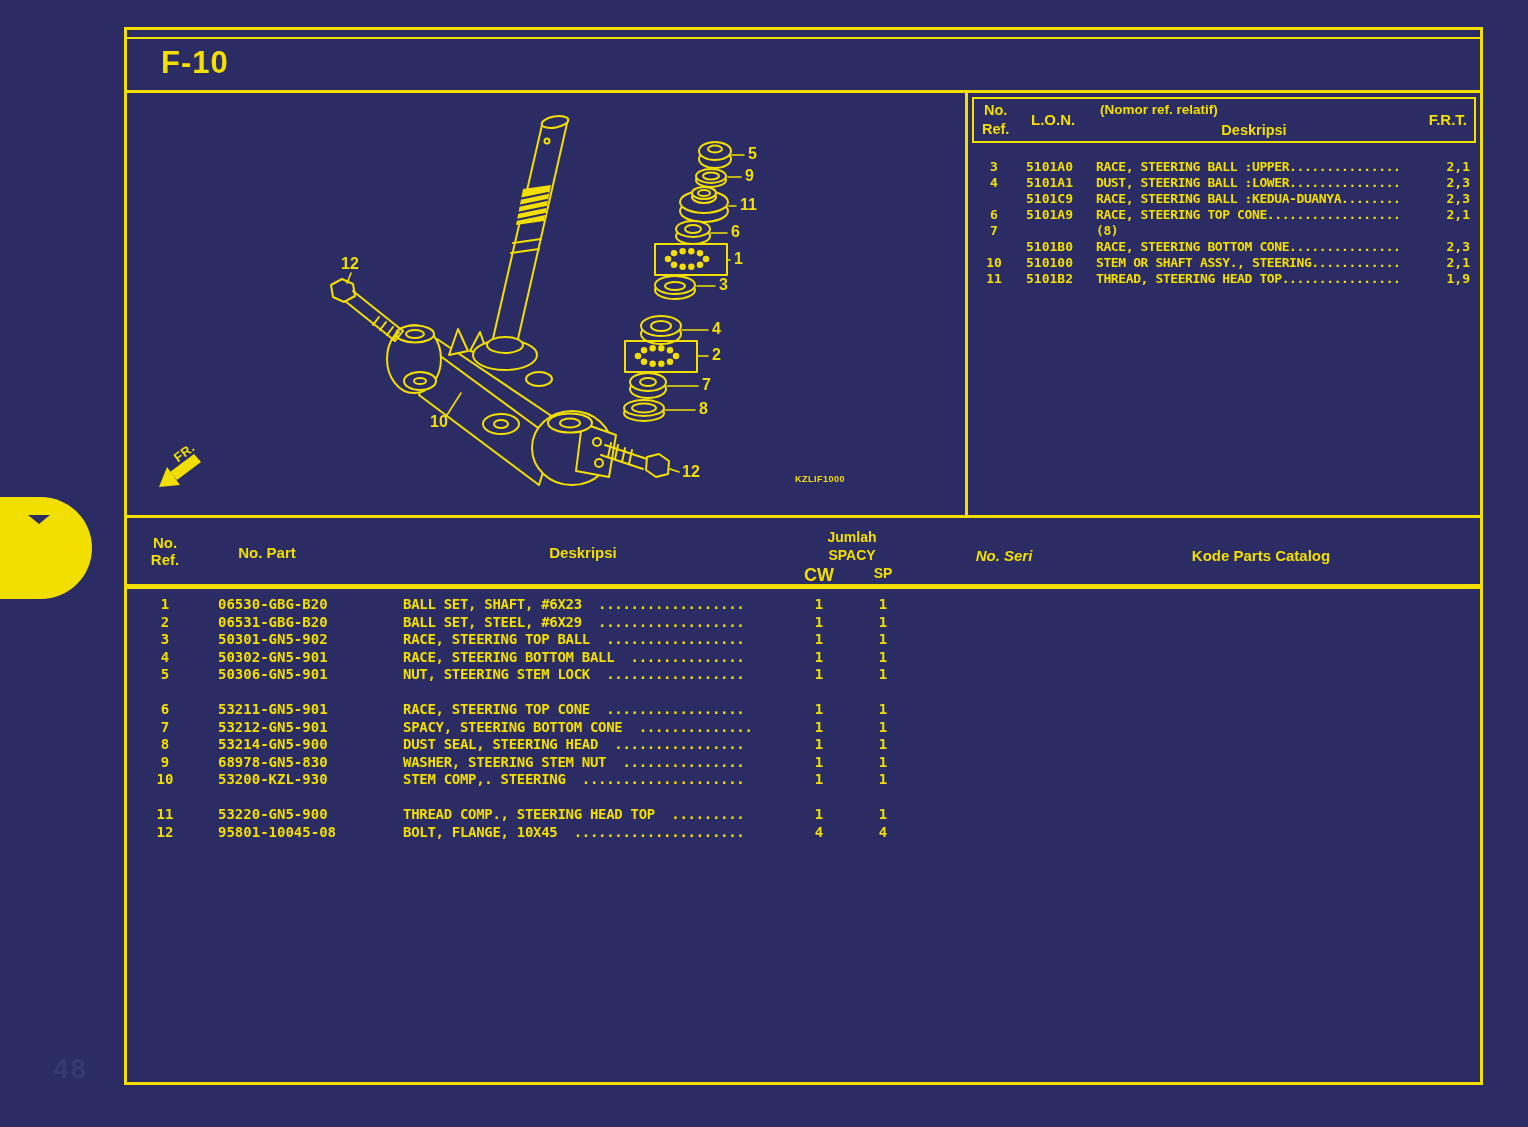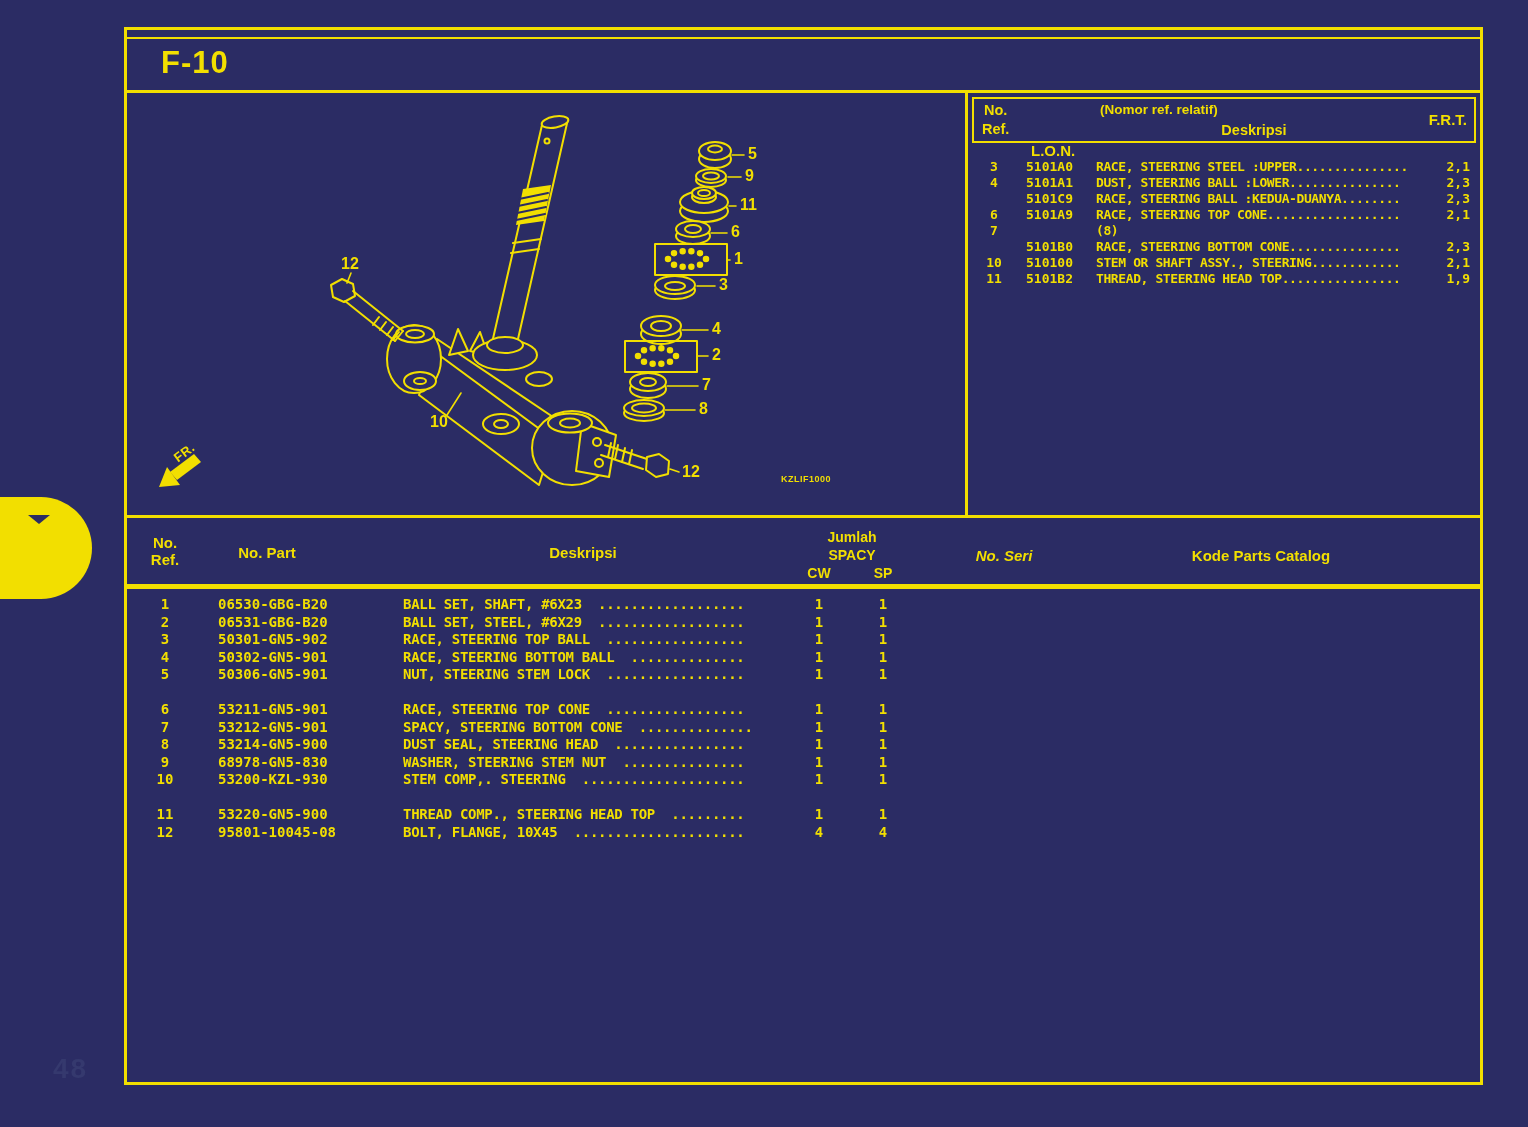--- a/index.html
+++ b/index.html
@@ -21,32 +21,32 @@
   #page-code{position:absolute;left:34px;top:15px;font-size:31px;font-weight:bold;
     color:var(--accent);letter-spacing:1px;}
   #page-title{position:absolute;left:0;top:15px;width:100%;text-align:center;
     font-size:31px;font-weight:bold;color:var(--accent);letter-spacing:1.5px;}
 
   
   #diagram{position:absolute;left:0;top:63px;width:838px;height:422px;}
   #diagram svg{position:absolute;left:0;top:0;}
   .callout{position:absolute;transform:translateY(-54%);color:var(--accent);
     font-size:16px;font-weight:bold;font-family:"Liberation Sans",sans-serif;white-space:nowrap;}
-  #diagram-code{position:absolute;left:654px;top:381px;font-size:9px;font-weight:bold;
+  #diagram-code{position:absolute;left:668px;top:381px;font-size:9px;font-weight:bold;
     color:var(--accent);letter-spacing:0.5px;}
   #fr-label{position:absolute;left:46px;top:352px;color:var(--accent);font-weight:bold;
     font-size:13px;transform:rotate(-37deg);letter-spacing:0.5px;}
 
   
   #right-panel{position:absolute;left:841px;top:63px;width:512px;height:422px;}
   #upper-headbox{position:absolute;left:4px;top:4px;width:504px;height:46px;
     border:2px solid var(--accent);color:var(--accent);font-weight:bold;font-size:14.5px;}
   #upper-headbox .h{position:absolute;white-space:nowrap;}
   #uh-ref1{left:10px;top:3px;}  #uh-ref2{left:8px;top:22px;}
-  #uh-lon{left:57px;top:12px;font-size:15px;margin-top:31px;}
+  #uh-lon{left:57px;top:12px;font-size:15px;}
   #uh-note{left:126px;top:3px;font-size:13.5px;}
   #uh-desc{left:180px;top:23px;width:200px;text-align:center;}
   #uh-frt{right:7px;top:12px;font-size:15px;}
   #upper-rows{position:absolute;left:0;top:66px;width:512px;}
   .u-row{position:relative;height:16px;font-family:"DejaVu Sans Mono",monospace;
     font-weight:bold;font-size:13px;color:var(--accent);}
   .u-row span{position:absolute;top:0;white-space:pre;}
   .u-ref{left:4px;width:44px;text-align:center;}
   .u-lon{left:58px;}
   .u-desc{left:128px;letter-spacing:-0.4px;}
@@ -245,21 +245,21 @@
         <span class="h" id="uh-ref2">Ref.</span>
         <span class="h" id="uh-lon">L.O.N.</span>
         <span class="h" id="uh-note">(Nomor ref. relatif)</span>
         <span class="h" id="uh-desc">Deskripsi</span>
         <span class="h" id="uh-frt">F.R.T.</span>
       </div>
       <div id="upper-rows">
           <div class="u-row">
             <span class="u-ref">3</span>
             <span class="u-lon">5101A0</span>
-            <span class="u-desc">RACE, STEERING STEEL :UPPER...............</span>
+            <span class="u-desc">RACE, STEERING BALL :UPPER...............</span>
             <span class="u-frt">2,1</span>
           </div>
           <div class="u-row">
             <span class="u-ref">4</span>
             <span class="u-lon">5101A1</span>
             <span class="u-desc">DUST, STEERING BALL :LOWER...............</span>
             <span class="u-frt">2,3</span>
           </div>
           <div class="u-row">
             <span class="u-ref"></span>
@@ -303,21 +303,21 @@
     <div class="yline" style="left:0;right:0;top:485px;height:3px;"></div>
 
     <div class="lh" style="left:10px;top:504px;width:56px;">
       <div>No.</div>
       <div>Ref.</div>
     </div>
     <div class="lh" style="left:60px;top:514px;width:160px;">No. Part</div>
     <div class="lh" style="left:356px;top:514px;width:200px;">Deskripsi</div>
     <div class="lh" style="left:655px;top:499px;width:140px;font-size:14px;">Jumlah</div>
     <div class="lh" style="left:655px;top:517px;width:140px;font-size:14px;">SPACY</div>
-    <div class="lh" style="left:672px;top:535px;width:40px;font-size:14px;">CW</div>
+    <div class="lh" style="left:672px;top:535px;width:40px;font-size:18px;">CW</div>
     <div class="lh" style="left:736px;top:535px;width:40px;font-size:14px;">SP</div>
     <div class="lh" style="left:807px;top:517px;width:140px;font-style:italic;">No. Seri</div>
     <div class="lh" style="left:1024px;top:517px;width:220px;">Kode Parts Catalog</div>
 
     <div class="yline" style="left:0;right:0;top:554px;height:5px;"></div>
 
     <div id="lower-rows">
         <div class="l-group">
           <div class="l-row">
             <span class="l-ref">1</span>

